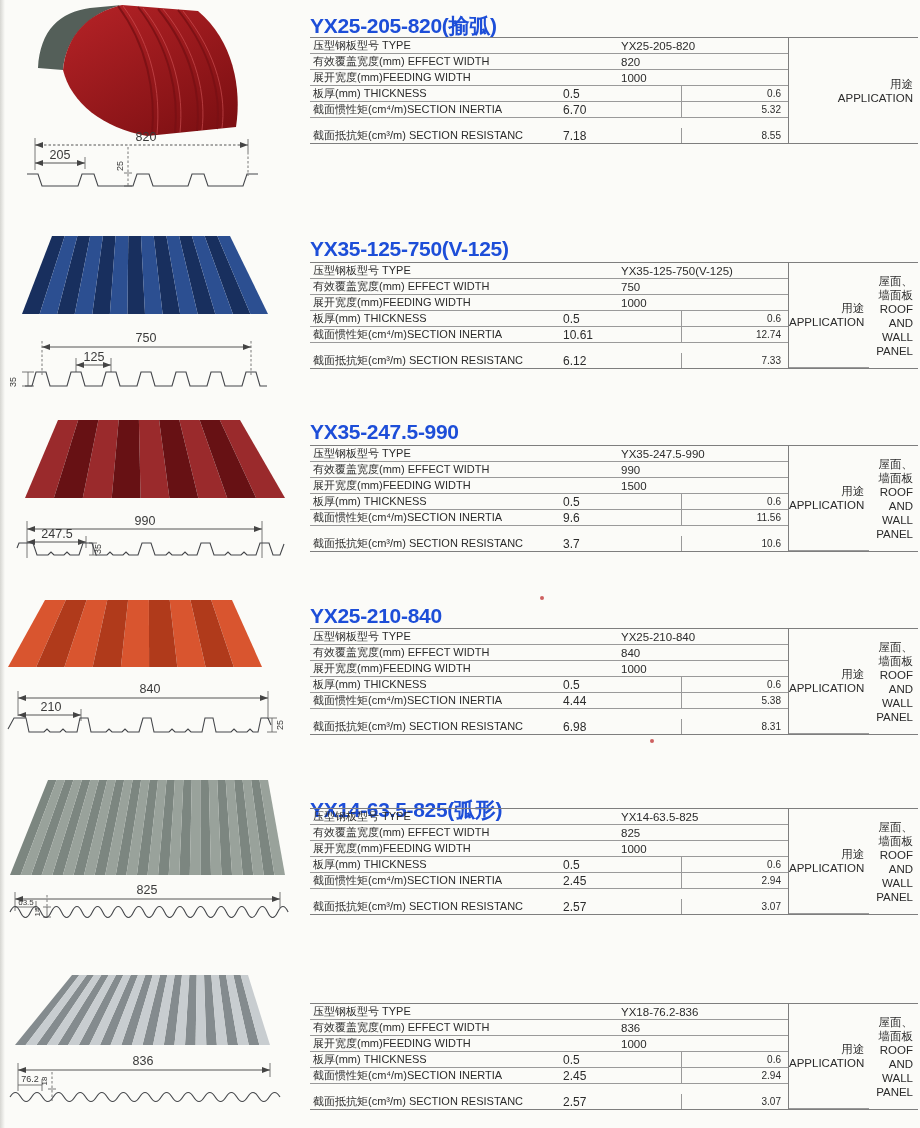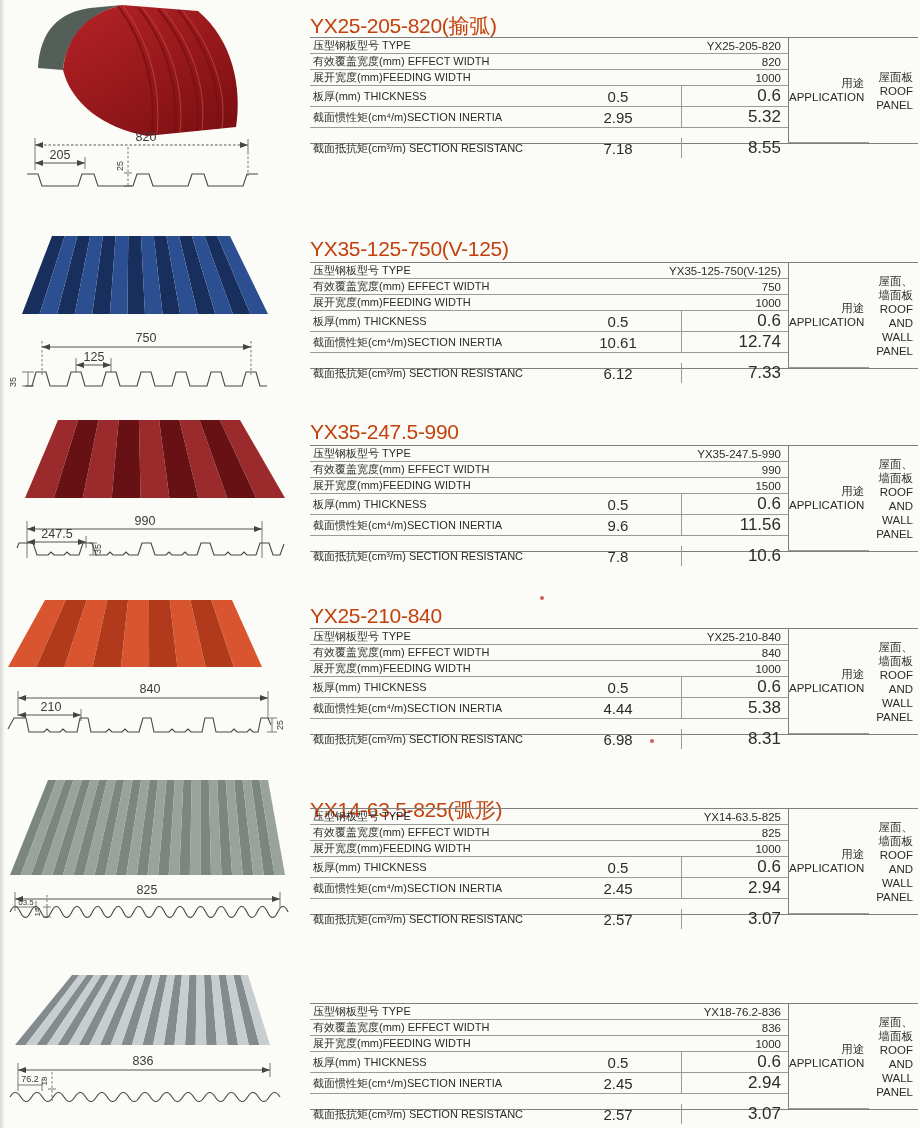--- a/index.html
+++ b/index.html
@@ -3,34 +3,34 @@
 <meta charset="utf-8">
 <style>
   html,body{margin:0;padding:0;}
   body{width:920px;height:1128px;position:relative;overflow:hidden;background:#fbfbf8;
        font-family:"Liberation Sans","DejaVu Sans",sans-serif;color:#2b2b2b;}
   .page-edge{position:absolute;left:0;top:0;width:5px;height:100%;
        background:linear-gradient(to right,#d6d6d2,#fbfbf8);}
   .sec{position:absolute;left:0;width:920px;}
   .fig{position:absolute;left:0;top:0;}
   .fig svg{display:block;}
-  .title{position:absolute;left:310px;margin:0;font-size:21px;font-weight:400;
-       letter-spacing:-0.3px;color:#c2410c;white-space:nowrap;text-align:right;}
+  .title{position:absolute;left:310px;margin:0;font-size:21px;font-weight:700;
+       letter-spacing:-0.3px;color:#1d4ed8;white-space:nowrap;text-align:right;}
   .spec{position:absolute;left:310px;width:608px;height:105px;display:flex;
        border-top:1px solid #7e7e7e;border-bottom:1px solid #7e7e7e;}
   .tbl{width:478px;display:flex;flex-direction:column;}
   .row{flex:1;display:flex;align-items:center;border-bottom:1px solid #9a9a9a;
        box-sizing:border-box;font-size:11px;}
   .row:last-child{border-bottom:none;margin-top:10px;}
   .row .lbl{flex:1;padding-left:3px;white-space:nowrap;overflow:hidden;}
-  .row.span .val{width:160px;text-align:right;padding-right:7px;font-size:11.5px;}
+  .row.span .val{width:160px;text-align:left;padding-right:7px;font-size:11.5px;}
   .row.two .lbl{flex:none;width:250px;}
-  .row.two .v1{flex:1;text-align:center;padding-right:8px;font-size:15px;}
+  .row.two .v1{flex:1;text-align:left;padding-right:8px;font-size:12px;}
   .row.two .v2{width:107px;height:100%;border-left:1px solid #9a9a9a;box-sizing:border-box;
-       display:flex;align-items:center;justify-content:flex-end;padding-right:7px;font-size:17px;padding-left:32px;}
+       display:flex;align-items:center;justify-content:flex-end;padding-right:7px;font-size:10px;padding-left:32px;}
   .app{width:130px;border-left:1px solid #7e7e7e;box-sizing:border-box;
        display:flex;flex-direction:row;}
   .appcell{flex:1;border-bottom:1px solid #9a9a9a;display:flex;flex-direction:column;
        justify-content:center;align-items:flex-end;padding-right:5px;box-sizing:border-box;
        text-align:right;font-size:11.5px;line-height:14px;}
   .appcell:last-child{border-bottom:none;}
   .dl{stroke:#555;stroke-width:1;fill:none;}
   .dd{stroke-dasharray:2.5 2;}
   .tick{stroke:#6a6a6a;stroke-width:0.9;fill:none;}
   .pf{stroke:#45474b;stroke-width:1.1;fill:none;}
@@ -109,37 +109,33 @@
           <span class="lbl">展开宽度(mm)FEEDING WIDTH</span>
           <span class="val">1000</span>
         </div>
       <div class="row two">
           <span class="lbl">板厚(mm) THICKNESS</span>
           <span class="v1">0.5</span>
           <span class="v2">0.6</span>
         </div>
       <div class="row two">
           <span class="lbl">截面惯性矩(cm⁴/m)SECTION INERTIA</span>
-          <span class="v1">2.95</span>
+          <span class="v1">6.70</span>
           <span class="v2">5.32</span>
         </div>
       <div class="row two">
           <span class="lbl">截面抵抗矩(cm³/m) SECTION RESISTANC</span>
           <span class="v1">7.18</span>
           <span class="v2">8.55</span>
         </div>
     </div>
     <div class="app">
       <div class="appcell">
           <div>用途</div>
           <div>APPLICATION</div>
-        </div>
-      <div class="appcell">
-          <div>屋面板</div>
-          <div>ROOF PANEL</div>
         </div>
     </div>
   </div>
 </section>
 
 <section class="sec" style="top:228px;height:184px">
   <div class="fig">
     <svg width="300" height="170" viewBox="0 0 300 170">
       <g>
         <g fill="#182f5e">
@@ -276,21 +272,21 @@
           <span class="v1">0.5</span>
           <span class="v2">0.6</span>
         </div>
       <div class="row two">
           <span class="lbl">截面惯性矩(cm⁴/m)SECTION INERTIA</span>
           <span class="v1">9.6</span>
           <span class="v2">11.56</span>
         </div>
       <div class="row two">
           <span class="lbl">截面抵抗矩(cm³/m) SECTION RESISTANC</span>
-          <span class="v1">7.8</span>
+          <span class="v1">3.7</span>
           <span class="v2">10.6</span>
         </div>
     </div>
     <div class="app">
       <div class="appcell">
           <div>用途</div>
           <div>APPLICATION</div>
         </div>
       <div class="appcell">
           <div>屋面、墙面板</div>

